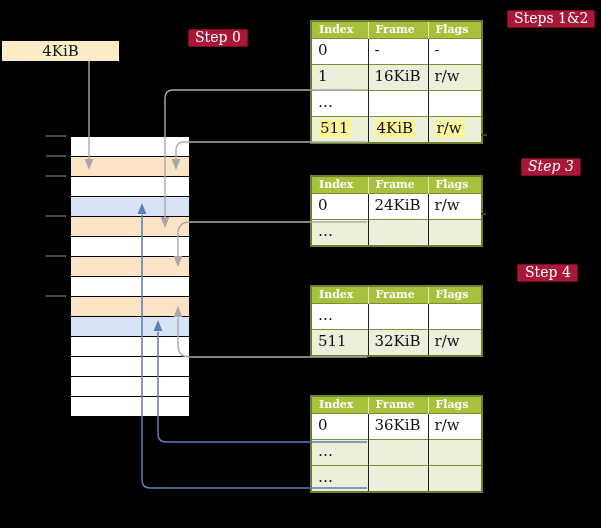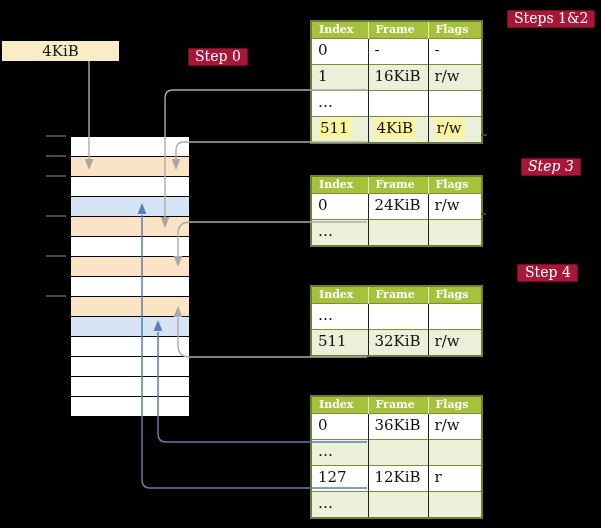--- a/index.html
+++ b/index.html
@@ -4,21 +4,21 @@
 <style>
   html,body{margin:0;padding:0;background:#000;}
   .stage{position:relative;width:601px;height:528px;background:#000;overflow:hidden;
          font-family:"DejaVu Serif","Liberation Serif",serif;}
   .frame-box{position:absolute;left:2px;top:41px;width:117px;height:20px;
              background:var(--cream,#f9ecc7);color:#151515;font-size:15px;
              display:flex;align-items:center;justify-content:center;}
   .badge{position:absolute;background:var(--badge-red,#a81638);color:#fff;
          font-size:14px;line-height:15px;padding:1px 7px 2px;border-radius:2px;
          box-shadow:inset 0 0 0 1px rgba(60,0,10,.45);white-space:nowrap;}
-  #badge-step0{left:188px;top:48px;}
+  #badge-step0{left:188px;top:29px;}
   #badge-steps12{left:507px;top:10px;}
   #badge-step3{left:521px;top:158px;font-style:italic;}
   #badge-step4{left:517px;top:264px;padding-left:8px;}
   .memory-column{position:absolute;left:70px;top:136px;width:120px;
                  border:1px solid #000;border-bottom:none;box-sizing:border-box;}
   .mem-row{height:20px;box-sizing:border-box;border-bottom:1px solid #000;background:#fff;}
   .mem-row.peach{background:var(--peach,#fbe3c5);}
   .mem-row.blue{background:var(--lightblue,#d7e4f5);}
   .ptable{position:absolute;left:310px;}
   table{border-collapse:collapse;background:#fff;font-size:15px;border:2px solid var(--olive,#6f7f2a);}
@@ -159,25 +159,20 @@
           <tr>
             <td>0</td>
             <td>36KiB</td>
             <td>r/w</td>
           </tr>
           <tr class="tint">
             <td>…</td>
             <td></td>
             <td></td>
           </tr>
-          <tr>
-            <td>127</td>
-            <td>12KiB</td>
-            <td>r</td>
-          </tr>
           <tr class="tint">
             <td>…</td>
             <td></td>
             <td></td>
           </tr>
         </tbody>
       </table>
     </div>
 
   <svg class="overlay" width="601" height="528" viewBox="0 0 601 528">

